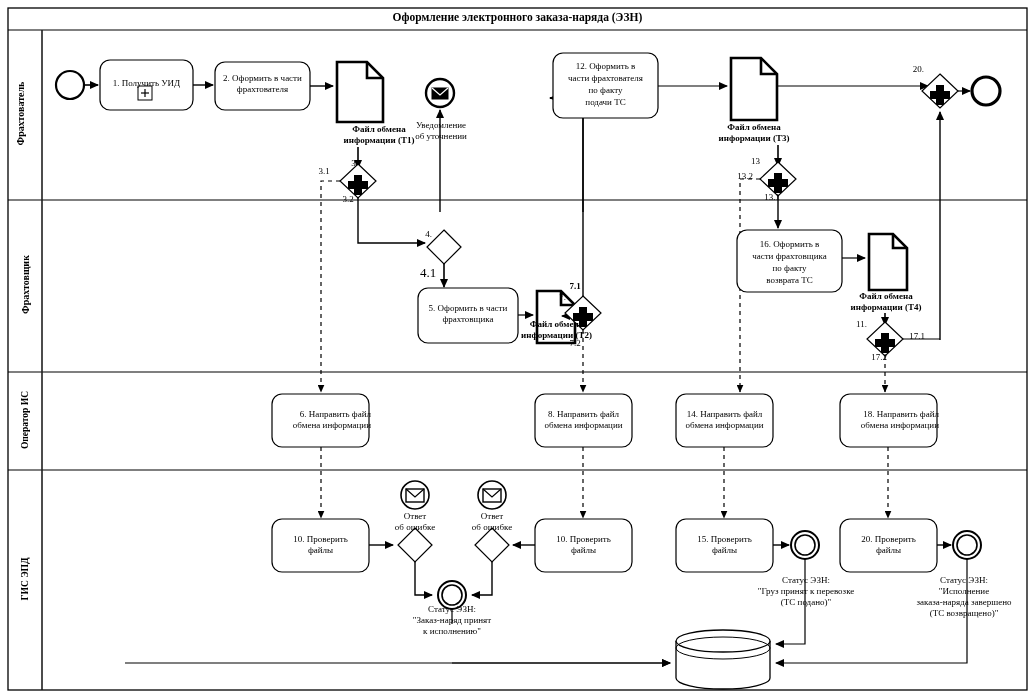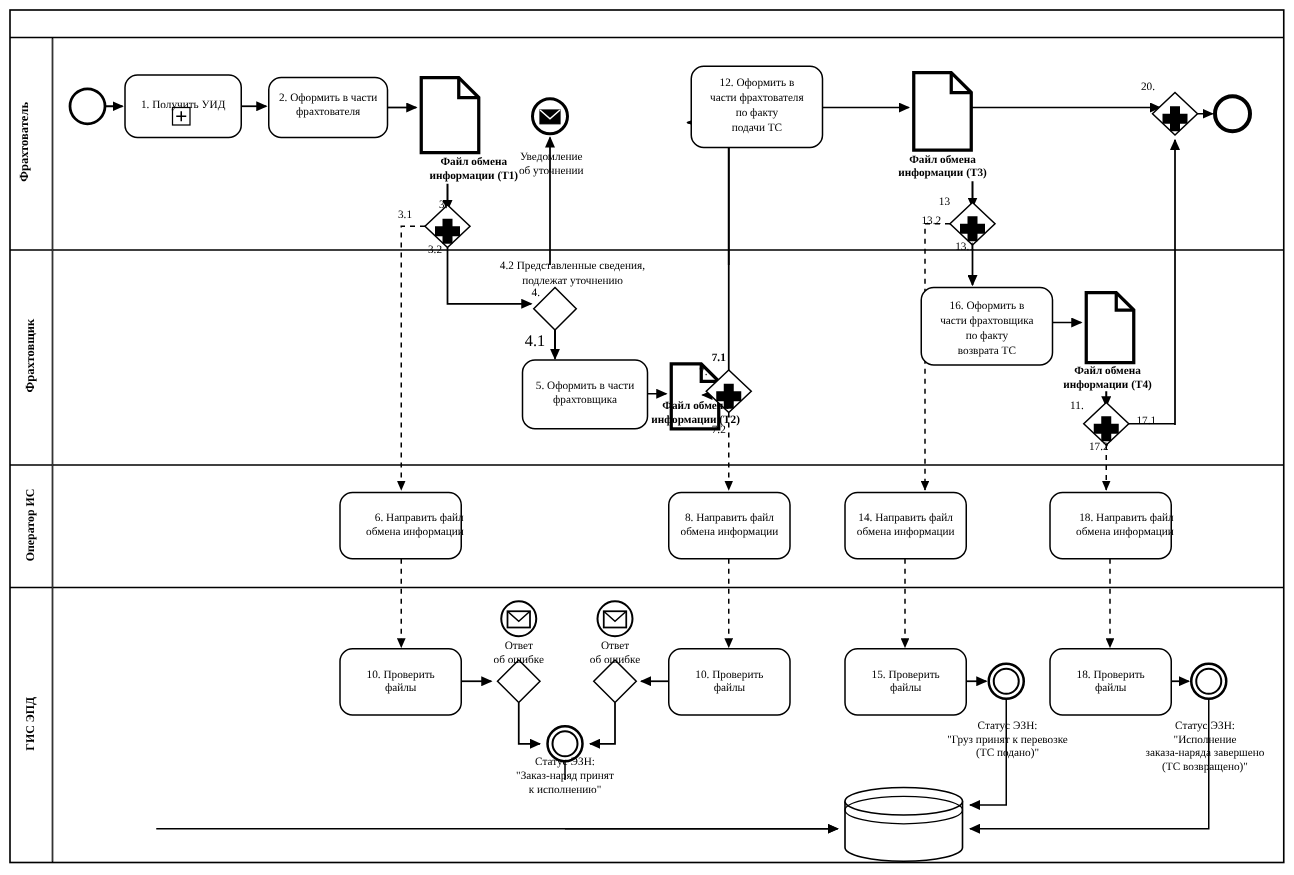--- a/index.html
+++ b/index.html
@@ -211,20 +211,21 @@
   </g>
   <path d="M967,559 L967,663 L776,663" fill="none" stroke="#000" stroke-width="1.2" marker-end="url(#arrow)"></path>
 
   <g>
     <path d="M676,641 L676,678 a47,11 0 0 0 94,0 L770,641" fill="#fff" stroke="#000" stroke-width="1.3"></path>
     <ellipse cx="723" cy="641" rx="47" ry="11" fill="#fff" stroke="#000" stroke-width="1.3"></ellipse>
     <ellipse cx="723" cy="648" rx="47" ry="11" fill="none" stroke="#000" stroke-width="1"></ellipse>
   </g>
 </svg>
 
+<div class="lbl" style="left:8px;top:11px;width:1019px;text-align:center;font-size:11.5px;font-weight:bold;">Оформление электронного заказа-наряда (ЭЗН)</div>
 
 <div class="lbl" style="left:-50px;top:108px;width:140px;text-align:center;font-size:10px;font-weight:bold;transform:rotate(-90deg);">Фрахтователь</div>
 <div class="lbl" style="left:-45px;top:279px;width:140px;text-align:center;font-size:10px;font-weight:bold;transform:rotate(-90deg);">Фрахтовщик</div>
 <div class="lbl" style="left:-45px;top:415px;width:140px;text-align:center;font-size:9.5px;font-weight:bold;transform:rotate(-90deg);">Оператор ИС</div>
 <div class="lbl" style="left:-45px;top:574px;width:140px;text-align:center;font-size:9.5px;font-weight:bold;transform:rotate(-90deg);">ГИС ЭПД</div>
 
 <div class="lbl" style="left:100px;top:78px;width:93px;text-align:center;font-size:9px;white-space:pre-line;line-height:11px;">1. Получить УИД</div>
 <div class="lbl" style="left:213px;top:73px;width:99px;text-align:center;font-size:9px;white-space:pre-line;line-height:11px;">2. Оформить в части
 фрахтователя</div>
 <div class="lbl" style="left:416px;top:303px;width:104px;text-align:center;font-size:9px;white-space:pre-line;line-height:11px;">5. Оформить в части
@@ -244,21 +245,21 @@
 <div class="lbl" style="left:674px;top:409px;width:101px;text-align:center;font-size:9px;white-space:pre-line;line-height:11px;">14. Направить файл
 обмена информации</div>
 <div class="lbl" style="left:674px;top:534px;width:101px;text-align:center;font-size:9px;white-space:pre-line;line-height:11px;">15. Проверить
 файлы</div>
 <div class="lbl" style="left:735px;top:238px;width:109px;text-align:center;font-size:9px;white-space:pre-line;line-height:12px;">16.  Оформить в
 части фрахтовщика
 по факту
 возврата ТС</div>
 <div class="lbl" style="left:838px;top:409px;width:101px;text-align:right;font-size:9px;white-space:pre-line;line-height:11px;">18. Направить файл
 обмена информации</div>
-<div class="lbl" style="left:838px;top:534px;width:101px;text-align:center;font-size:9px;white-space:pre-line;line-height:11px;">18. Проверить
+<div class="lbl" style="left:838px;top:534px;width:101px;text-align:center;font-size:9px;white-space:pre-line;line-height:11px;">20. Проверить
 файлы</div>
 
 <div class="lbl" style="left:305px;top:124px;width:148px;text-align:center;font-size:9px;font-weight:bold;white-space:pre-line;line-height:11px;">Файл обмена
 информации (Т1)</div>
 <div class="lbl" style="left:484px;top:319px;width:145px;text-align:center;font-size:9px;font-weight:bold;white-space:pre-line;line-height:11px;">Файл обмена
 информации (Т2)</div>
 <div class="lbl" style="left:680px;top:122px;width:148px;text-align:center;font-size:9px;font-weight:bold;white-space:pre-line;line-height:11px;">Файл обмена
 информации (Т3)</div>
 <div class="lbl" style="left:812px;top:291px;width:148px;text-align:center;font-size:9px;font-weight:bold;white-space:pre-line;line-height:11px;">Файл обмена
 информации (Т4)</div>
@@ -278,22 +279,20 @@
 <div class="lbl" style="left:893px;top:575px;width:142px;text-align:center;font-size:9px;white-space:pre-line;line-height:11px;">Статус ЭЗН:
 "Исполнение
 заказа-наряда завершено
 (ТС возвращено)"</div>
 
 <div class="lbl" style="left:338px;top:158px;width:20px;text-align:right;font-size:9px;">3.</div>
 <div class="lbl" style="left:312px;top:166px;width:24px;text-align:center;font-size:9px;">3.1</div>
 <div class="lbl" style="left:336px;top:194px;width:24px;text-align:center;font-size:9px;">3.2</div>
 <div class="lbl" style="left:410px;top:229px;width:22px;text-align:right;font-size:9px;">4.</div>
 <div class="lbl" style="left:416px;top:265px;width:24px;text-align:center;font-size:13px;">4.1</div>
-<div class="lbl" style="left:368px;top:206px;width:180px;text-align:center;font-size:9px;white-space:pre-line;line-height:12px;">4.2 Представленные сведения,
-подлежат уточнению</div>
 <div class="lbl" style="left:546px;top:292px;width:20px;text-align:right;font-size:9px;">7.</div>
 <div class="lbl" style="left:563px;top:281px;width:24px;text-align:center;font-size:9px;font-weight:bold;">7.1</div>
 <div class="lbl" style="left:563px;top:326px;width:24px;text-align:center;font-size:9px;margin-top:12px;">7.2</div>
 <div class="lbl" style="left:740px;top:156px;width:20px;text-align:right;font-size:9px;">13</div>
 <div class="lbl" style="left:759px;top:192px;width:26px;text-align:center;font-size:9px;">13.1</div>
 <div class="lbl" style="left:732px;top:171px;width:26px;text-align:center;font-size:9px;">13.2</div>
 <div class="lbl" style="left:845px;top:319px;width:22px;text-align:right;font-size:9px;">11.</div>
 <div class="lbl" style="left:903px;top:331px;width:28px;text-align:center;font-size:9px;">17.1</div>
 <div class="lbl" style="left:866px;top:352px;width:26px;text-align:center;font-size:9px;">17.2</div>
 <div class="lbl" style="left:902px;top:64px;width:22px;text-align:right;font-size:9px;">20.</div>

